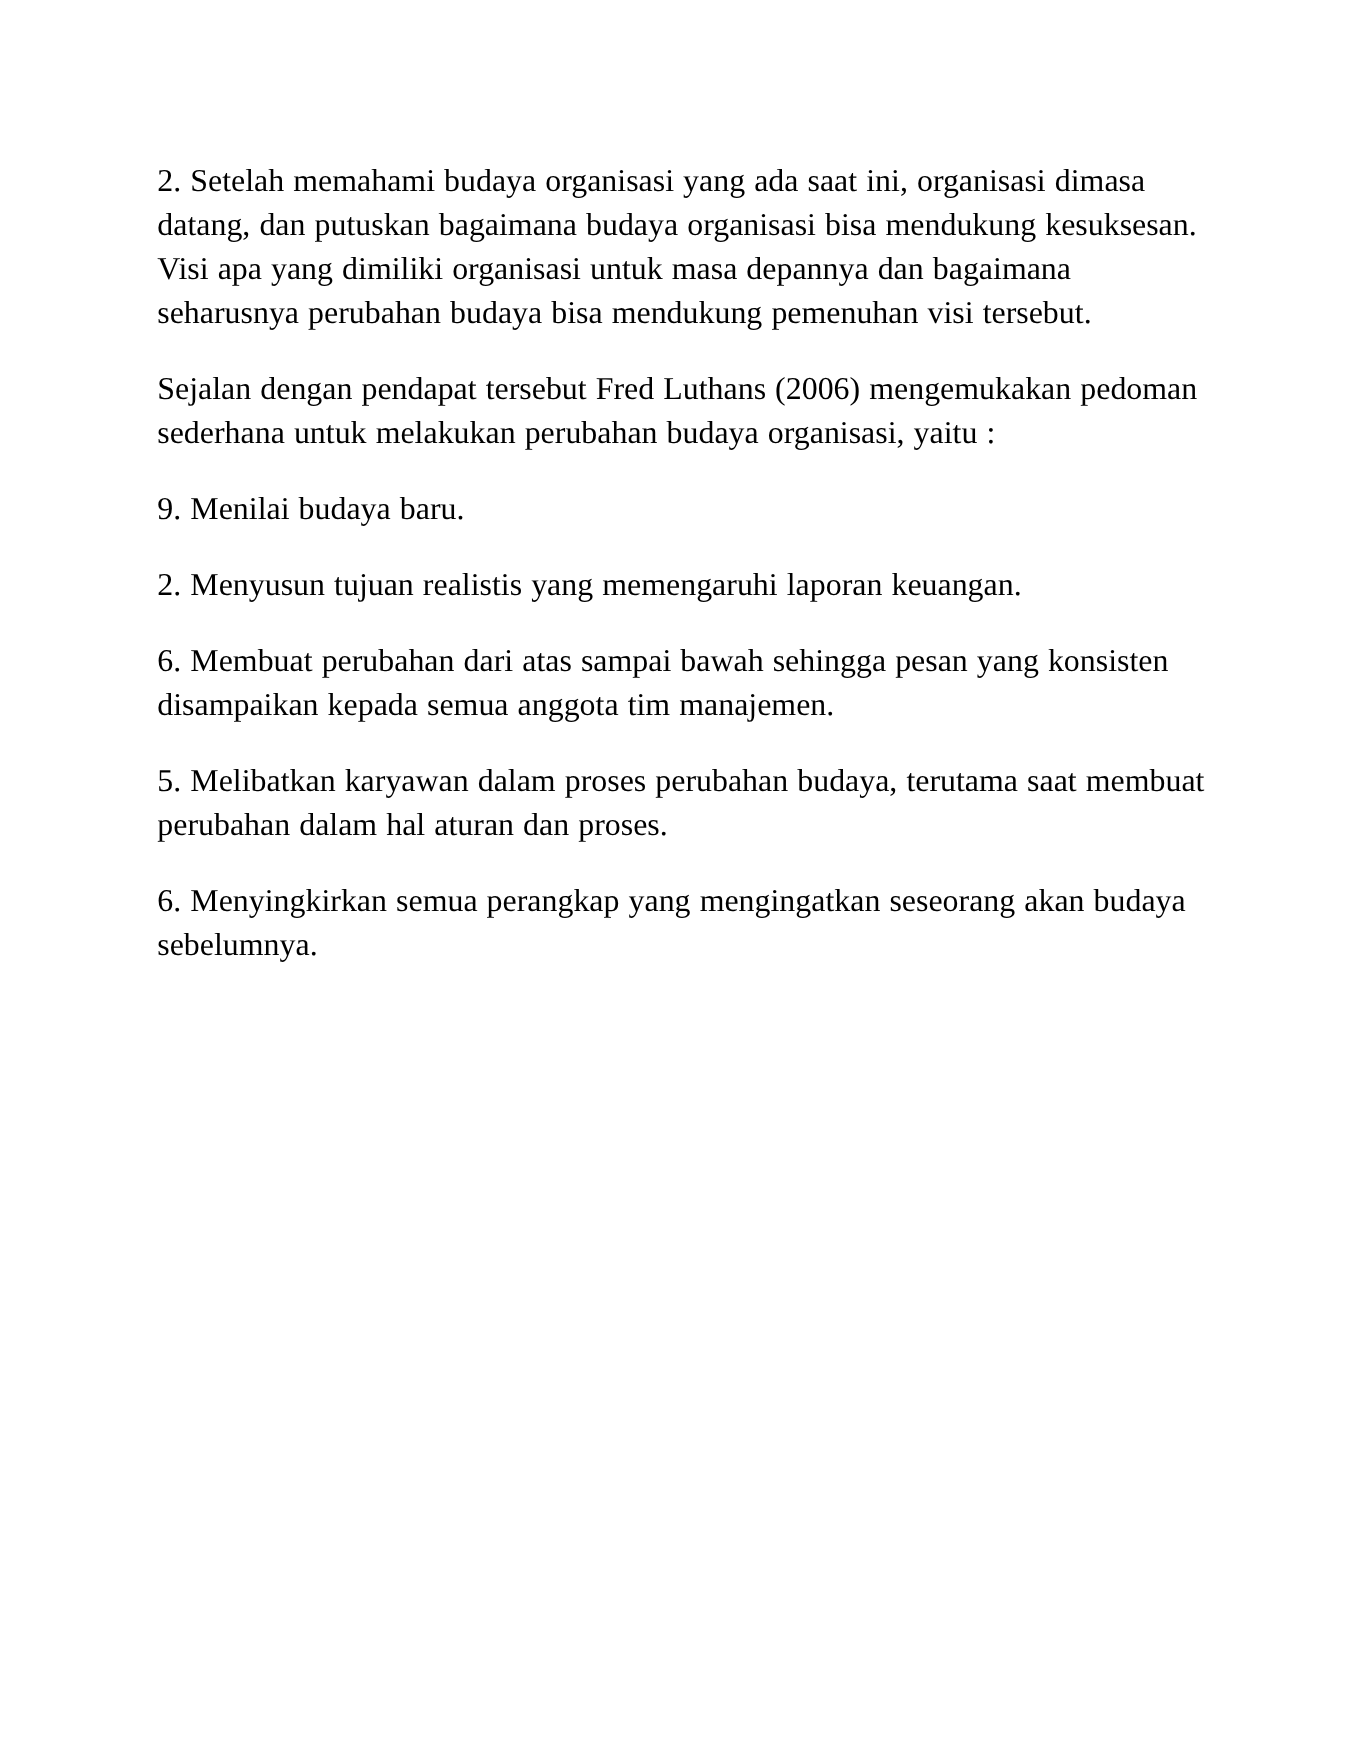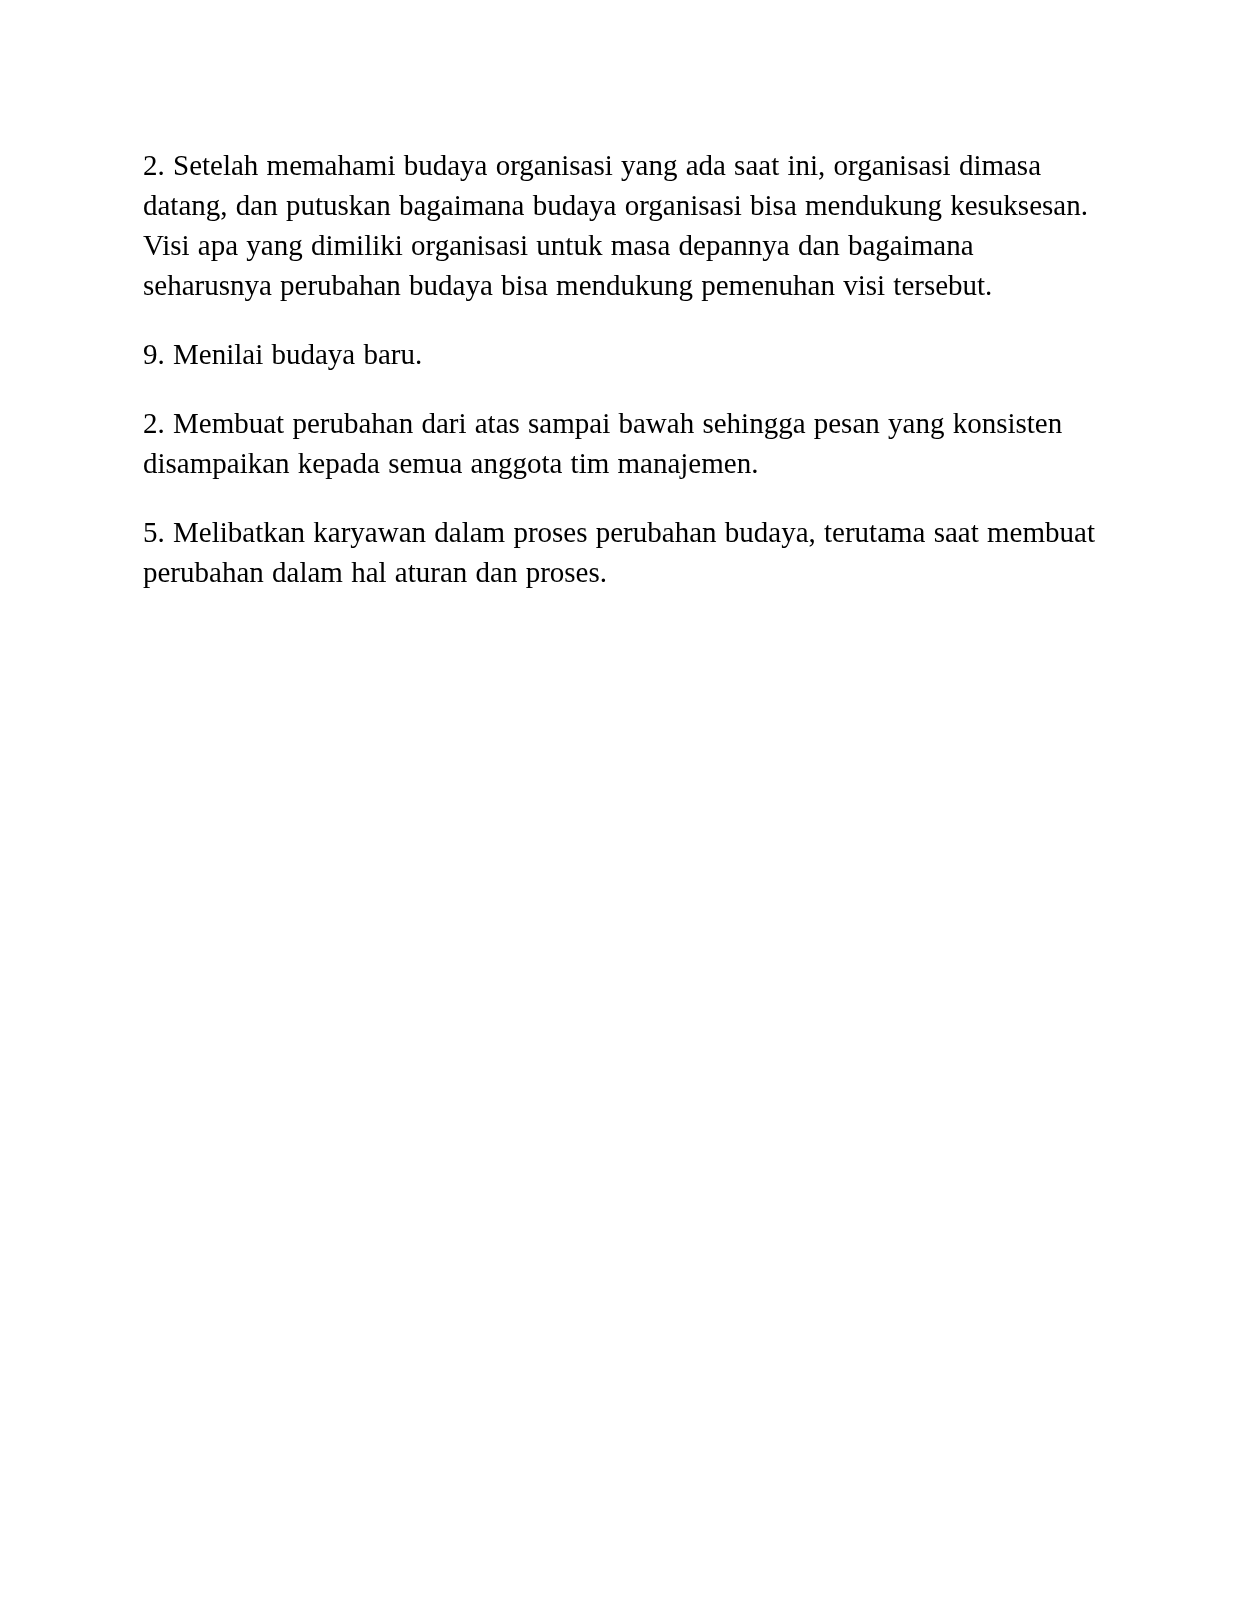--- a/index.html
+++ b/index.html
@@ -27,16 +27,19 @@
     margin: 0 0 29px 0;
     max-width: 952px;
     word-spacing: 1px;
   }
 </style>
 </head>
 <body>
 
 <div class="page">
   <p class="para">2. Setelah memahami budaya organisasi yang ada saat ini, organisasi dimasa datang, dan putuskan bagaimana budaya organisasi bisa mendukung kesuksesan. Visi apa yang dimiliki organisasi untuk masa depannya dan bagaimana seharusnya perubahan budaya bisa mendukung pemenuhan visi tersebut.</p>
+  <p class="para">Sejalan dengan pendapat tersebut Fred Luthans (2006) mengemukakan pedoman sederhana untuk melakukan perubahan budaya organisasi, yaitu :</p>
   <p class="para">9. Menilai budaya baru.</p>
-  <p class="para">2. Membuat perubahan dari atas sampai bawah sehingga pesan yang konsisten disampaikan kepada semua anggota tim manajemen.</p>
+  <p class="para">2. Menyusun tujuan realistis yang memengaruhi laporan keuangan.</p>
+  <p class="para">6. Membuat perubahan dari atas sampai bawah sehingga pesan yang konsisten disampaikan kepada semua anggota tim manajemen.</p>
   <p class="para">5. Melibatkan karyawan dalam proses perubahan budaya, terutama saat membuat perubahan dalam hal aturan dan proses.</p>
+  <p class="para">6. Menyingkirkan semua perangkap yang mengingatkan seseorang akan budaya sebelumnya.</p>
 </div>
 
 </body></html>

